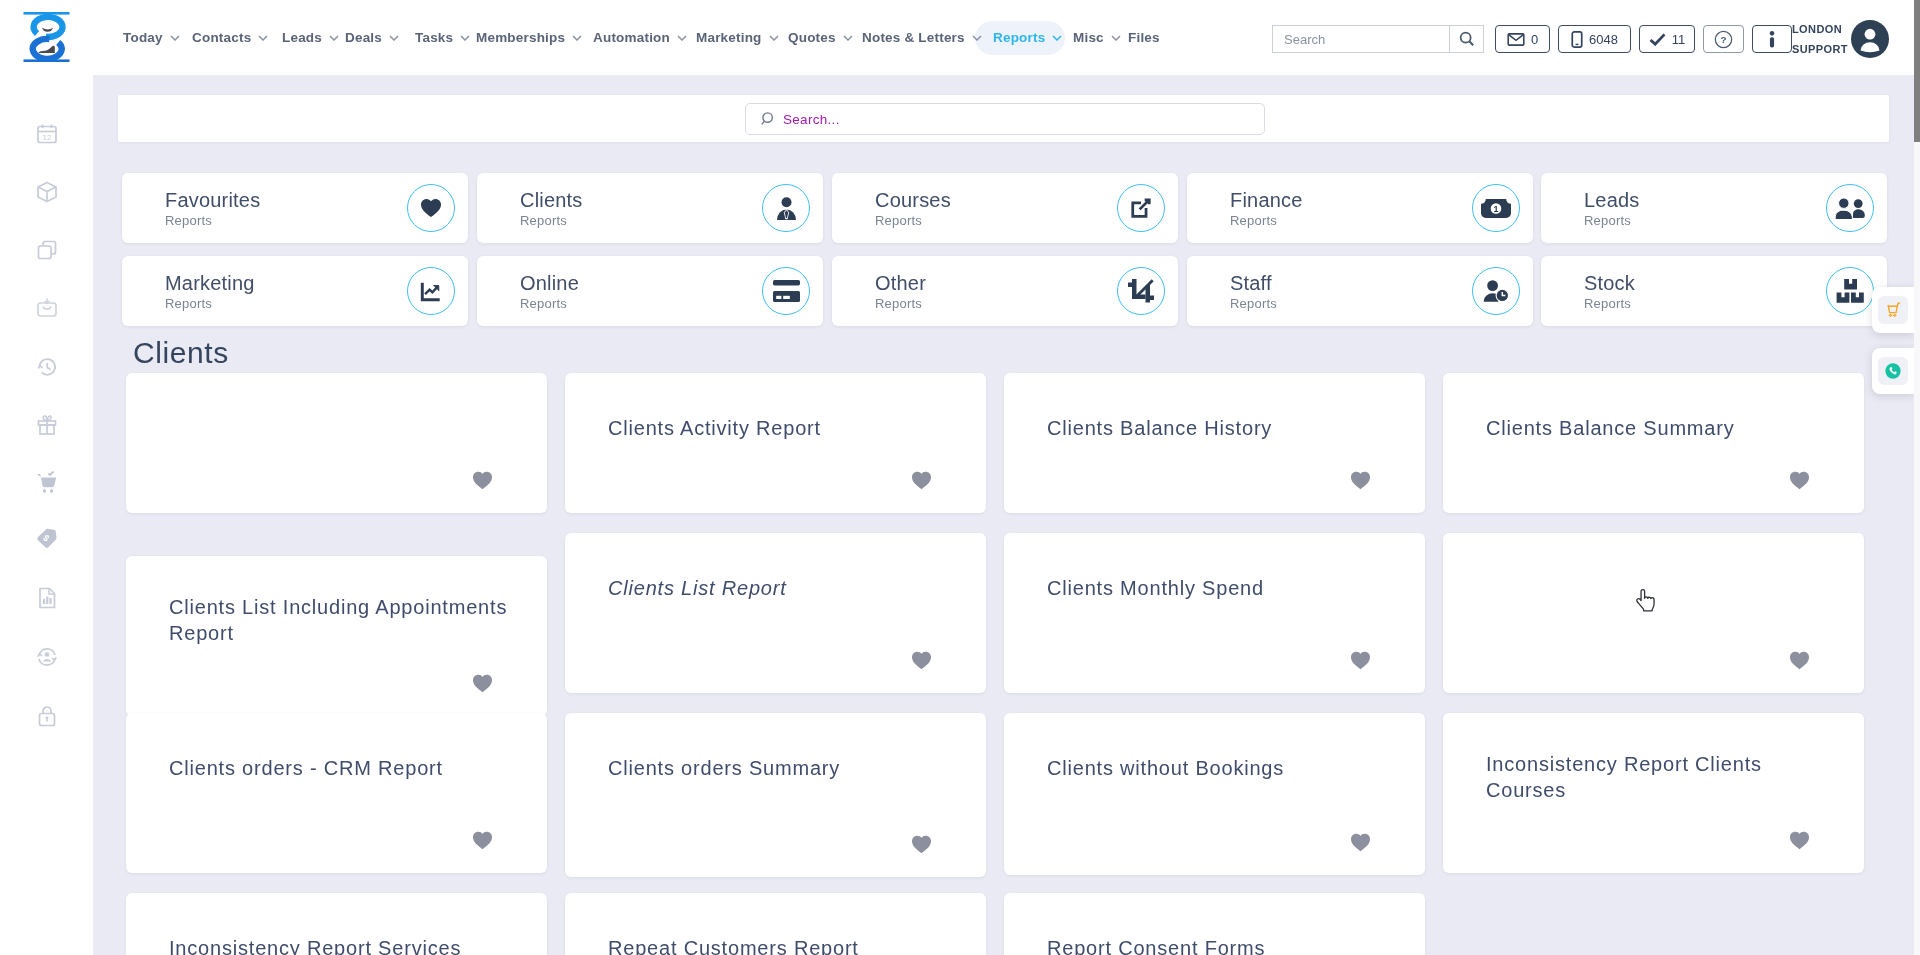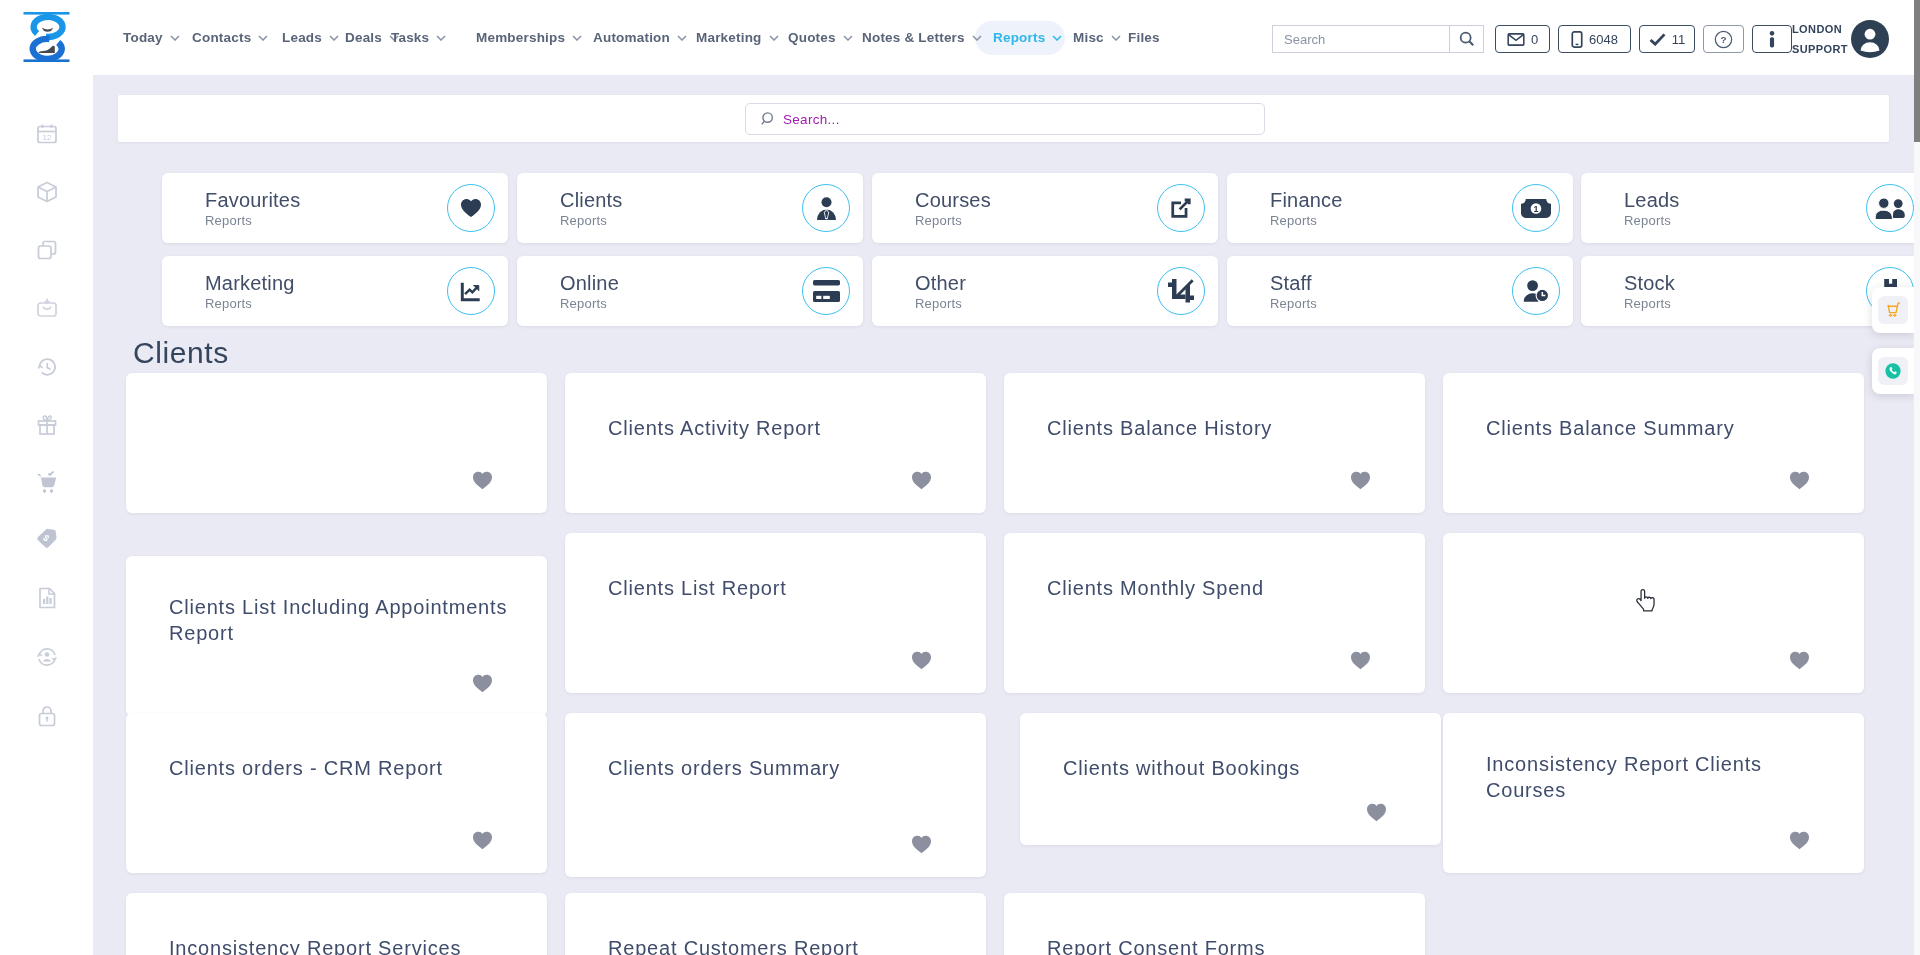--- a/index.html
+++ b/index.html
@@ -30,21 +30,21 @@
 .side-ic { position:absolute; left:35px; width:24px; height:24px; }
 
 
 #content { position:absolute; left:93px; top:75px; width:1821px; height:880px; background:#e9eaf3; overflow:hidden; }
 
 #searchband { position:absolute; left:25px; top:20px; width:1771px; height:47px; background:#fff; border-radius:2px; box-shadow:0 1px 3px rgba(70,80,120,0.07); }
 #searchbox { position:absolute; left:627px; top:8px; width:520px; height:32px; background:#fff; border:1px solid #d9dce5; border-radius:5px; display:flex; align-items:center; color:#a21caf; font-size:13.5px; letter-spacing:0.3px; }
 #searchbox svg { margin:0 8px 0 13px; }
 
 
-.catcard { position:absolute; width:346px; height:70px; background:#fff; border-radius:6px; box-shadow:0 1px 3px rgba(70,80,120,0.09);margin-left:40px; }
+.catcard { position:absolute; width:346px; height:70px; background:#fff; border-radius:6px; box-shadow:0 1px 3px rgba(70,80,120,0.09); }
 .catcard .t { position:absolute; left:43px; top:15px; font-size:20px; line-height:24px; color:#414e68; letter-spacing:0.2px; }
 .catcard .s { position:absolute; left:43px; top:40px; font-size:13px; line-height:16px; color:#7b8494; letter-spacing:0.2px; }
 .catcard .circ { position:absolute; right:13px; top:11px; width:48px; height:48px; border:1.5px solid #3ec0f0; border-radius:50%; display:flex; align-items:center; justify-content:center; }
 
 
 #sechead { position:absolute; left:40px; top:260px; font-size:30px; line-height:36px; color:#35455e; font-weight:400; letter-spacing:0.6px; }
 
 
 .repcard { position:absolute; width:421px; background:#fff; border-radius:6px; box-shadow:0 1px 3px rgba(70,80,120,0.09); }
 .repcard .rt { position:absolute; left:43px; top:42px; right:30px; font-size:20px; line-height:26px; color:#3f4c6b; font-weight:400; letter-spacing:0.8px; }
@@ -216,21 +216,21 @@
           <path d="M12 21 C5 16 1 12 1 7.2 C1 3.6 3.8 1 7.2 1 C9.2 1 11 2 12 3.6 C13 2 14.8 1 16.8 1 C20.2 1 23 3.6 23 7.2 C23 12 19 16 12 21 Z" fill="#8b8f9e"></path>
         </svg>
       </div>
 
     <div class="repcard" style="left:33px; top:481px; height:160px;">
         <div class="rt" style="top:38px;">Clients List Including Appointments Report</div>
         <svg class="heart" width="21" height="19" viewBox="0 0 24 22">
           <path d="M12 21 C5 16 1 12 1 7.2 C1 3.6 3.8 1 7.2 1 C9.2 1 11 2 12 3.6 C13 2 14.8 1 16.8 1 C20.2 1 23 3.6 23 7.2 C23 12 19 16 12 21 Z" fill="#8b8f9e"></path>
         </svg>
       </div>
-    <div class="repcard" style="left:472px; top:458px; height:160px;">
+    <div class="repcard" style="left:472px; top:458px; height:160px;font-style:italic;">
         <div class="rt">Clients List Report</div>
         <svg class="heart" width="21" height="19" viewBox="0 0 24 22">
           <path d="M12 21 C5 16 1 12 1 7.2 C1 3.6 3.8 1 7.2 1 C9.2 1 11 2 12 3.6 C13 2 14.8 1 16.8 1 C20.2 1 23 3.6 23 7.2 C23 12 19 16 12 21 Z" fill="#8b8f9e"></path>
         </svg>
       </div>
     <div class="repcard" style="left:911px; top:458px; height:160px;">
         <div class="rt">Clients Monthly Spend</div>
         <svg class="heart" width="21" height="19" viewBox="0 0 24 22">
           <path d="M12 21 C5 16 1 12 1 7.2 C1 3.6 3.8 1 7.2 1 C9.2 1 11 2 12 3.6 C13 2 14.8 1 16.8 1 C20.2 1 23 3.6 23 7.2 C23 12 19 16 12 21 Z" fill="#8b8f9e"></path>
         </svg>
@@ -246,21 +246,21 @@
         <svg class="heart" width="21" height="19" viewBox="0 0 24 22">
           <path d="M12 21 C5 16 1 12 1 7.2 C1 3.6 3.8 1 7.2 1 C9.2 1 11 2 12 3.6 C13 2 14.8 1 16.8 1 C20.2 1 23 3.6 23 7.2 C23 12 19 16 12 21 Z" fill="#8b8f9e"></path>
         </svg>
       </div>
     <div class="repcard" style="left:472px; top:638px; height:164px;">
         <div class="rt">Clients orders Summary</div>
         <svg class="heart" width="21" height="19" viewBox="0 0 24 22">
           <path d="M12 21 C5 16 1 12 1 7.2 C1 3.6 3.8 1 7.2 1 C9.2 1 11 2 12 3.6 C13 2 14.8 1 16.8 1 C20.2 1 23 3.6 23 7.2 C23 12 19 16 12 21 Z" fill="#8b8f9e"></path>
         </svg>
       </div>
-    <div class="repcard" style="left:911px; top:638px; height:132px;margin-left:16px;">
+    <div class="repcard" style="left:911px; top:638px; height:162px;">
         <div class="rt">Clients without Bookings</div>
         <svg class="heart" width="21" height="19" viewBox="0 0 24 22">
           <path d="M12 21 C5 16 1 12 1 7.2 C1 3.6 3.8 1 7.2 1 C9.2 1 11 2 12 3.6 C13 2 14.8 1 16.8 1 C20.2 1 23 3.6 23 7.2 C23 12 19 16 12 21 Z" fill="#8b8f9e"></path>
         </svg>
       </div>
     <div class="repcard" style="left:1350px; top:638px; height:160px;">
         <div class="rt" style="top:38px;">Inconsistency Report Clients Courses</div>
         <svg class="heart" width="21" height="19" viewBox="0 0 24 22">
           <path d="M12 21 C5 16 1 12 1 7.2 C1 3.6 3.8 1 7.2 1 C9.2 1 11 2 12 3.6 C13 2 14.8 1 16.8 1 C20.2 1 23 3.6 23 7.2 C23 12 19 16 12 21 Z" fill="#8b8f9e"></path>
         </svg>
@@ -358,21 +358,21 @@
       </svg></div>
   <div class="nav-item" style="left:192px">Contacts<svg class="chev" viewBox="0 0 10 6">
         <path d="M1 1 L5 5 L9 1" fill="none" stroke="#8a93a5" stroke-width="1.5"></path>
       </svg></div>
   <div class="nav-item" style="left:282px">Leads<svg class="chev" viewBox="0 0 10 6">
         <path d="M1 1 L5 5 L9 1" fill="none" stroke="#8a93a5" stroke-width="1.5"></path>
       </svg></div>
   <div class="nav-item" style="left:345px">Deals<svg class="chev" viewBox="0 0 10 6">
         <path d="M1 1 L5 5 L9 1" fill="none" stroke="#8a93a5" stroke-width="1.5"></path>
       </svg></div>
-  <div class="nav-item" style="left:391px">Tasks<svg class="chev" viewBox="0 0 10 6">
+  <div class="nav-item" style="left:415px">Tasks<svg class="chev" viewBox="0 0 10 6">
         <path d="M1 1 L5 5 L9 1" fill="none" stroke="#8a93a5" stroke-width="1.5"></path>
       </svg></div>
   <div class="nav-item" style="left:476px">Memberships<svg class="chev" viewBox="0 0 10 6">
         <path d="M1 1 L5 5 L9 1" fill="none" stroke="#8a93a5" stroke-width="1.5"></path>
       </svg></div>
   <div class="nav-item" style="left:593px">Automation<svg class="chev" viewBox="0 0 10 6">
         <path d="M1 1 L5 5 L9 1" fill="none" stroke="#8a93a5" stroke-width="1.5"></path>
       </svg></div>
   <div class="nav-item" style="left:696px">Marketing<svg class="chev" viewBox="0 0 10 6">
         <path d="M1 1 L5 5 L9 1" fill="none" stroke="#8a93a5" stroke-width="1.5"></path>

